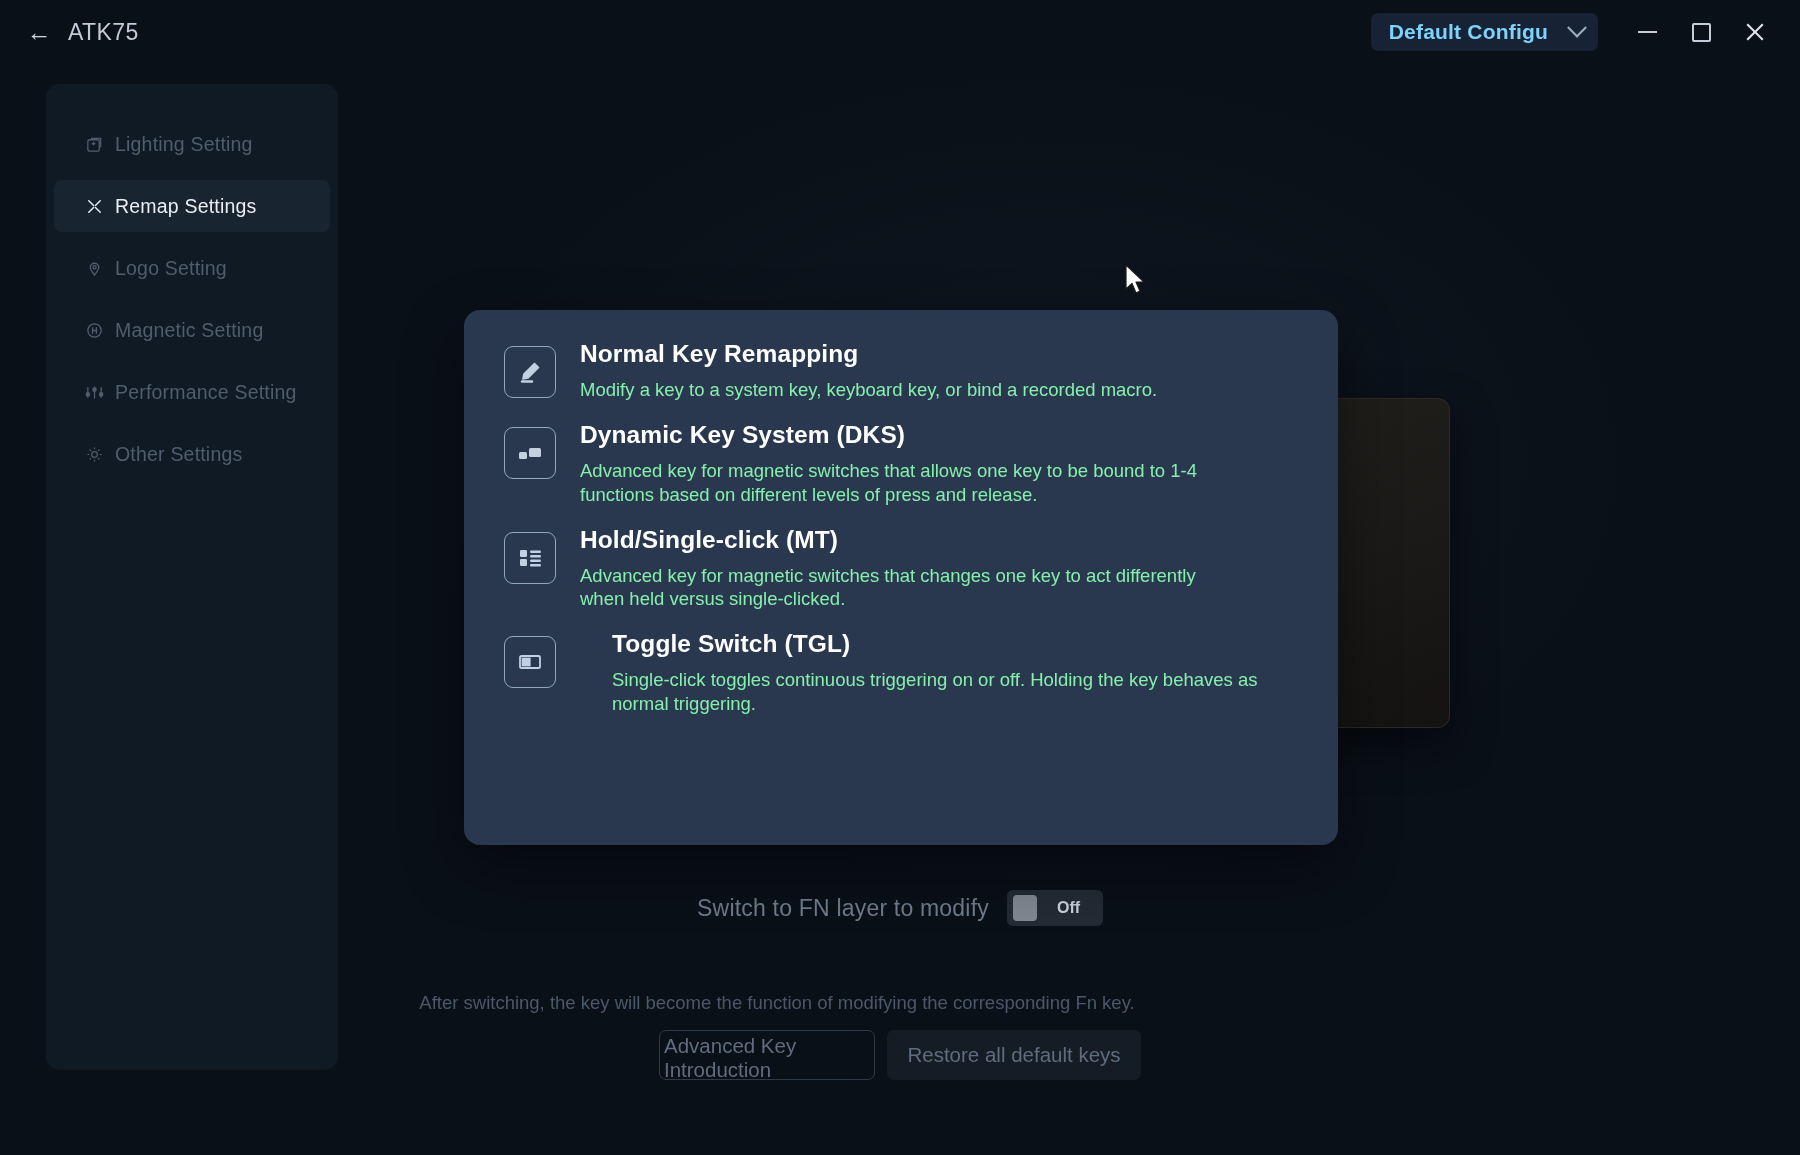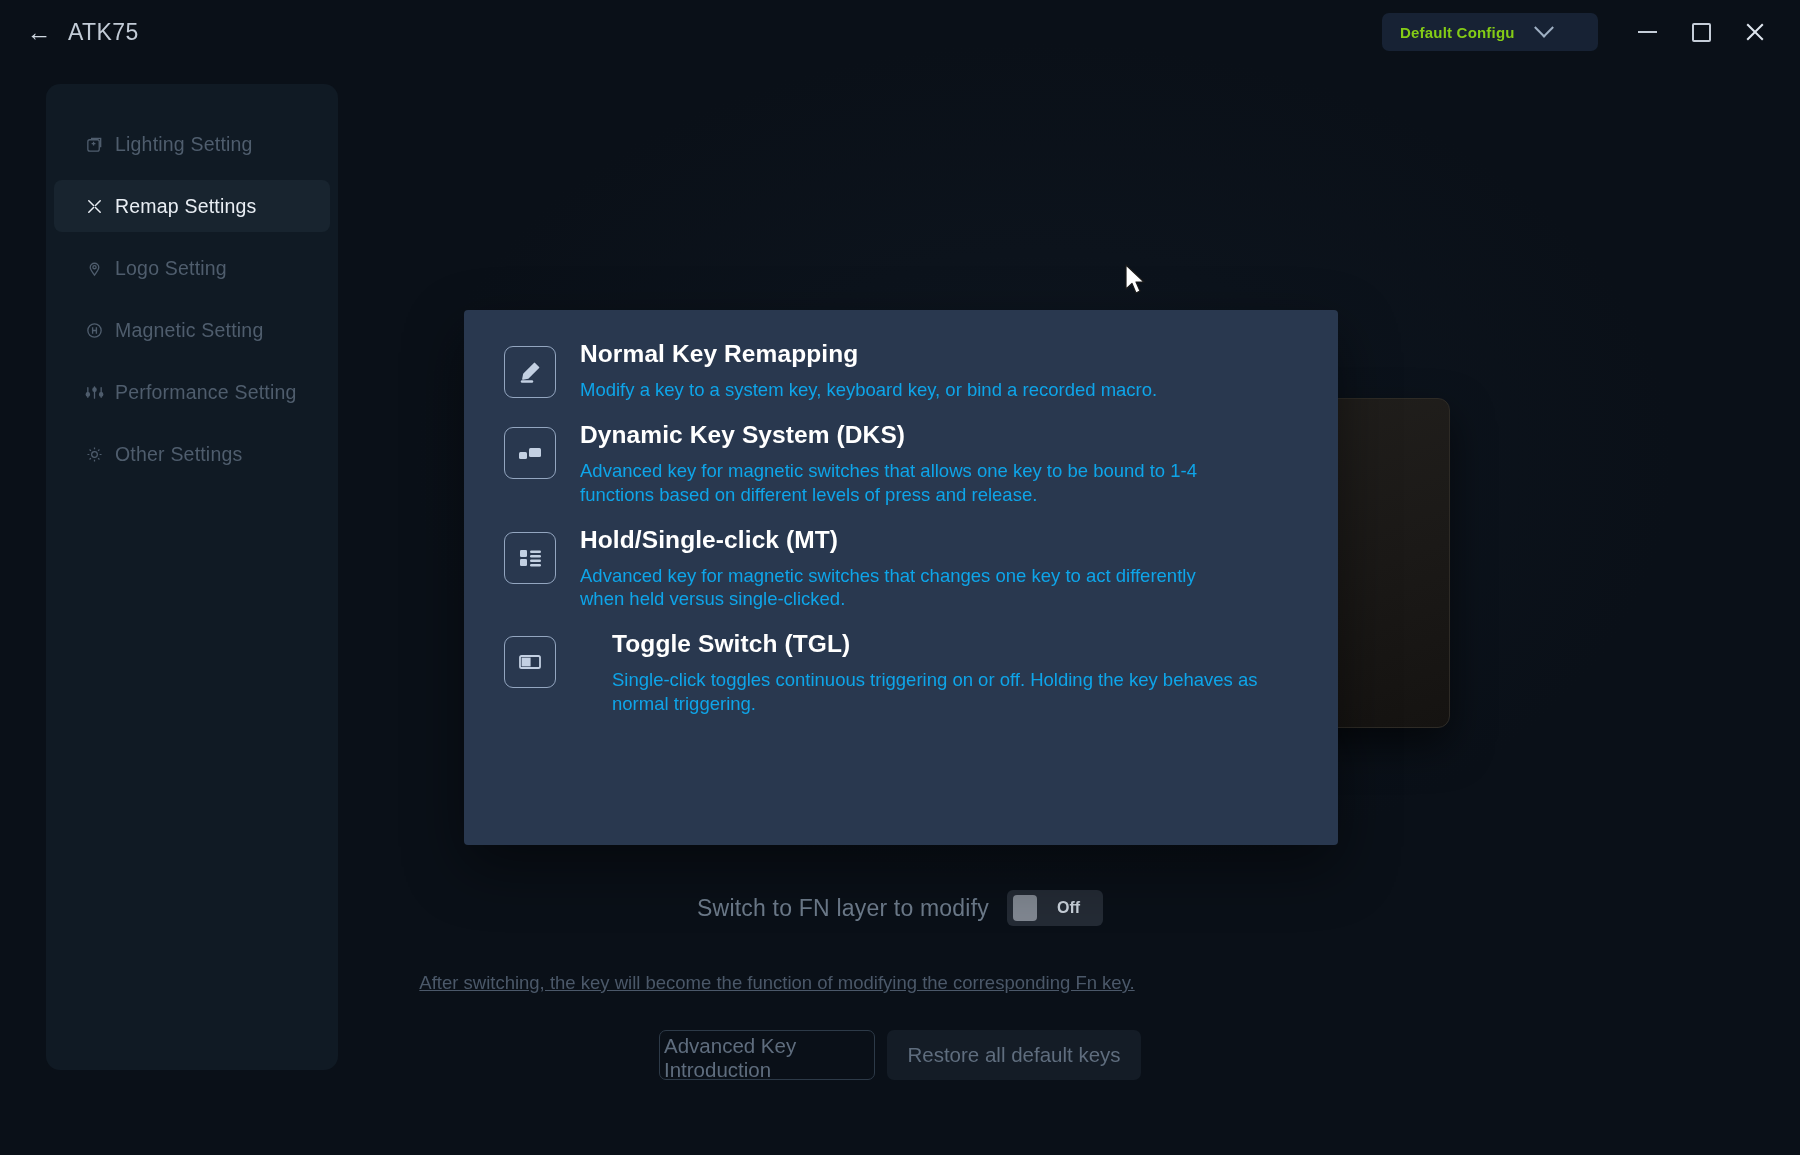--- a/index.html
+++ b/index.html
@@ -42,21 +42,21 @@
   #config-select {
     display: flex; align-items: center; gap: 22px;
     background: #172234;
     border-radius: 7px;
     height: 38px;
     padding: 0 14px 0 18px;
     min-width: 216px;
     cursor: pointer;
   }
   #config-select .cfg-label {
-    font-size: 15px; font-weight: bold; color: #84cc16; letter-spacing: .2px;
+    font-size: 21px; font-weight: bold; color: #7dd3fc; letter-spacing: .2px;
   }
   .chev {
     width: 14px; height: 14px;
     border-right: 2px solid #9fb0c4; border-bottom: 2px solid #9fb0c4;
     transform: rotate(45deg) translate(-3px,-3px);
   }
   .winbtn {
     width: 54px; height: 48px;
     display: flex; align-items: center; justify-content: center;
     color: #c5cdd8; cursor: pointer;
@@ -133,41 +133,41 @@
   .kbkey .mt {
     position: absolute; right: 5px; bottom: 3px;
     font-size: 9.5px; opacity: .95;
   }
 
   
   #info-panel {
     position: absolute; left: 464px; top: 310px;
     width: 874px; height: 535px;
     background: #29384f;
-    border-radius: 4px;
+    border-radius: 16px;
     box-shadow: 0 22px 60px rgba(0,0,0,.45);
     padding: 28px 40px 0 40px;
     z-index: 30;
   }
   .info-row { display: flex; margin-bottom: 18px; }
   .info-row:last-child { margin-bottom: 0; gap: 32px; }
   .info-icon {
     flex: none;
     width: 52px; height: 52px; margin-top: 8px;
     border: 1.6px solid #93a6c0;
     border-radius: 9px;
     display: flex; align-items: center; justify-content: center;
   }
   .info-text { padding-left: 24px; padding-top: 2px; }
   .info-title {
     font-size: 24.5px; font-weight: bold; color: #ffffff;
     letter-spacing: .1px; margin-bottom: 10px;
   }
   .info-desc {
-    font-size: 18.5px; color: #0ea5e9; line-height: 1.26;
+    font-size: 18.5px; color: #86efac; line-height: 1.26;
     max-width: 660px;
   }
 
   
   #fn-row {
     position: absolute; left: 0; top: 890px; width: 1800px;
     display: flex; align-items: center; justify-content: center; gap: 18px;
     z-index: 15;
   }
   #fn-label { font-size: 23px; color: #6d7b8b; letter-spacing: .2px; }
@@ -175,25 +175,24 @@
     width: 96px; height: 36px;
     background: #242b35;
     border-radius: 6px;
     display: flex; align-items: center;
     padding: 0 6px;
     cursor: pointer;
   }
   #fn-knob { width: 24px; height: 26px; background: #808791; border-radius: 4px; }
   #fn-state { margin-left: 20px; font-size: 16px; font-weight: bold; color: #c9d1da; }
   #fn-hint {
-    position: absolute; left: 0; top: 972px; width: 1554px;
+    position: absolute; left: 0; top: 992px; width: 1554px;
     text-align: center;
     font-size: 18.5px; color: #4b5869;
     z-index: 15;
-    text-decoration: underline;
   }
   #btn-row {
     position: absolute; left: 0; top: 1030px; width: 1800px;
     display: flex; align-items: flex-start; justify-content: center; gap: 12px;
     z-index: 15;
   }
   #btn-advanced {
     width: 216px; height: 50px;
     border: 1px solid #2d3a48;
     border-radius: 7px;

